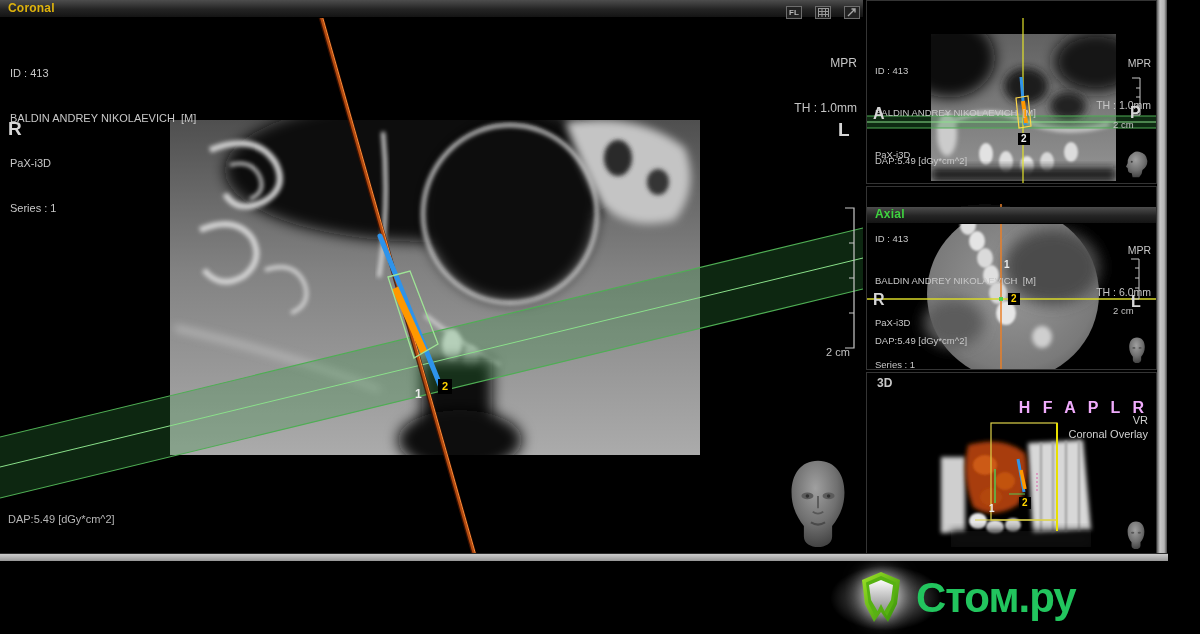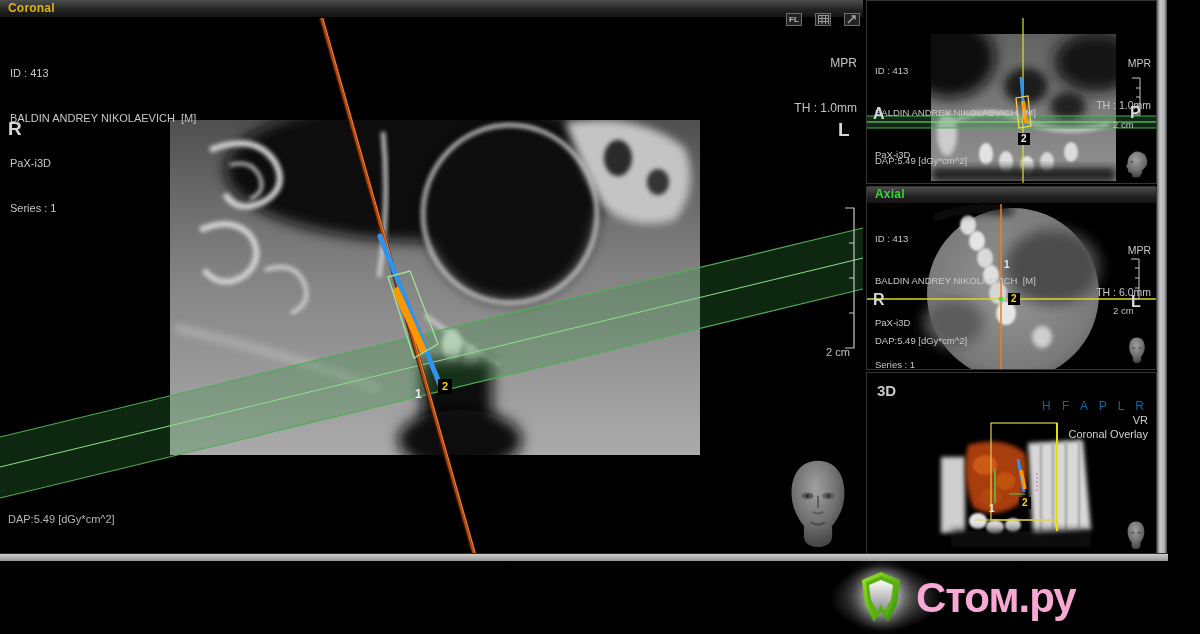--- a/index.html
+++ b/index.html
@@ -12,21 +12,21 @@
   .phead{
     position:absolute;left:0;top:0;right:0;height:17px;
     background:linear-gradient(#4d4d4d,#242424 55%,#141414);
     border-bottom:1px solid #000;z-index:8;
   }
   .ptitle{position:absolute;left:8px;top:1px;font-size:12px;font-weight:bold;letter-spacing:.2px;}
   .t-coronal{color:#dfb30c;}
   .t-sagittal{color:#dd4203;}
   .t-axial{color:#3fd23f;}
   .t-3d{color:#cfcfcf;font-weight:bold;}
-  .hicons{position:absolute;right:3px;top:13px;display:flex;gap:13px;z-index:9;}
+  .hicons{position:absolute;right:3px;top:6px;display:flex;gap:13px;z-index:9;}
   .hicon{
     width:16px;height:13px;background:#222;border:1px solid #6d6d6d;
     color:#b9b9b9;font-size:8px;font-weight:bold;display:flex;
     align-items:center;justify-content:center;box-sizing:border-box;
   }
   .txt{position:absolute;color:#c8c8c8;white-space:pre;z-index:6;}
   .patient{font-size:11px;line-height:15px;}
   .small-patient{font-size:9.5px;line-height:14px;}
   .mode{font-size:12px;line-height:15px;text-align:right;color:#c6c6c6;}
   .small-mode{font-size:10.5px;line-height:14px;}
@@ -58,21 +58,21 @@
     border-top:1px solid #2c2c2c;box-sizing:border-box;z-index:10;
   }
   .footer{position:absolute;left:0;top:561px;width:1200px;height:73px;background:#000;z-index:11;}
   .logo-glow{
     position:absolute;left:828px;top:3px;width:116px;height:68px;
     background:radial-gradient(ellipse at center,rgba(255,255,255,.5),rgba(255,255,255,0) 68%);
   }
   .logo-tooth{position:absolute;left:854px;top:9px;filter:drop-shadow(0 0 9px rgba(255,255,255,.75));}
   .logo-text{
     position:absolute;left:916px;top:13px;font-size:42px;font-weight:bold;
-    color:#f9a8d4;letter-spacing:-1px;text-align:right;
+    color:#22c55e;letter-spacing:-1px;text-align:right;
   }
 </style>
 </head>
 <body>
 
 <svg width="0" height="0" style="position:absolute">
   <defs>
     <filter id="b1" x="-50%" y="-50%" width="200%" height="200%">
         <feGaussianBlur stdDeviation="1"></feGaussianBlur>
       </filter>
@@ -265,21 +265,21 @@
 
   <div class="headicon" style="left:258px;top:150px;">
     <svg width="25" height="28" viewBox="0 0 30 34">
       <path d="M10 2 Q2 7 3 15 L1 19 L3 20.5 L3.5 24 Q4 27 8 27 L9 32 L17 32 Q21 28 21 23 Q27 19 27 12 Q26 3 17 1 Q13 0 10 2 Z" fill="url(#hgrad)"></path>
       <circle cx="8" cy="13" r="1.2" fill="#3a3a3a"></circle>
     </svg>
   </div>
 </div>
 
 <div class="panel small" style="left:866px;top:186px;width:291px;height:184px;">
-  <div class="phead" style="height:16px;">
+  <div class="phead" style="height:16px;margin-top:20px;">
     <span class="ptitle t-axial" style="top:0;">Axial</span>
   </div>
 
   <svg class="ct" style="left:25px;top:14px;" width="230" height="170" viewBox="0 0 230 170">
     <rect width="230" height="170" fill="#000"></rect>
     <circle cx="121" cy="93" r="86" fill="url(#axgrad)"></circle>
     <ellipse cx="160" cy="66" rx="48" ry="38" fill="#4c4c4c" filter="url(#b7)"></ellipse>
     <ellipse cx="62" cy="122" rx="30" ry="24" fill="#5c5c5c" filter="url(#b7)"></ellipse>
     <ellipse cx="76" cy="24" rx="8" ry="10" fill="#dedede" filter="url(#b1)"></ellipse>
     <ellipse cx="85" cy="40" rx="8" ry="10" fill="#e4e4e4" filter="url(#b1)"></ellipse>
@@ -327,21 +327,21 @@
   <div class="headicon" style="left:260px;top:150px;">
     <svg width="20" height="26" viewBox="0 0 34 50">
       <path d="M17 1 C27 1 32 9 32 19 C32 27 29 33 25 38 L25 44 C25 48 21 50 17 50 C13 50 9 48 9 44 L9 38 C5 33 2 27 2 19 C2 9 7 1 17 1 Z" fill="url(#hgrad)"></path>
       <ellipse cx="11" cy="21" rx="3" ry="1.8" fill="#565656"></ellipse>
       <ellipse cx="23" cy="21" rx="3" ry="1.8" fill="#565656"></ellipse>
     </svg>
   </div>
 </div>
 
 <div class="panel small" style="left:866px;top:372px;width:291px;height:182px;">
-  <div class="txt t-3d" style="left:10px;top:9px;font-size:15px;">3D</div>
+  <div class="txt t-3d" style="left:10px;top:3px;font-size:12px;">3D</div>
 
   <svg class="ct" style="left:66px;top:62px;" width="165" height="112" viewBox="0 0 165 112">
     <rect width="165" height="112" fill="#000"></rect>
     <path d="M95 8 L150 5 L158 95 L100 100 Z" fill="#d8d8d8" filter="url(#b2)"></path>
     <path d="M108 8 V98 M120 7 V98 M133 6 V97 M146 6 V96" stroke="#9e9e9e" stroke-width="2" filter="url(#b1)"></path>
     <rect x="8" y="22" width="24" height="76" fill="#cfcfcf" filter="url(#b2)"></rect>
     <path d="M35 10 Q70 0 92 18 Q98 45 85 70 Q60 85 40 72 Q28 40 35 10 Z" fill="#a83c08" filter="url(#b2)"></path>
     <ellipse cx="52" cy="30" rx="12" ry="10" fill="#cc5a14" filter="url(#b1)"></ellipse>
     <ellipse cx="72" cy="46" rx="10" ry="9" fill="#c25210" filter="url(#b1)"></ellipse>
     <ellipse cx="58" cy="62" rx="11" ry="9" fill="#b2460c" filter="url(#b1)"></ellipse>
@@ -355,21 +355,21 @@
     <rect x="124" y="50" width="66" height="97" fill="none" stroke="#ded24a" stroke-width="1.2"></rect>
     <line x1="190" y1="50" x2="190" y2="158" stroke="#e8e000" stroke-width="2"></line>
     <line x1="108" y1="147" x2="190" y2="147" stroke="#ded24a" stroke-width="1.2"></line>
     <line x1="128" y1="96" x2="128" y2="130" stroke="#53c853" stroke-width="1.5"></line>
     <line x1="142" y1="121" x2="158" y2="121" stroke="#53c853" stroke-width="1"></line>
     <line x1="151" y1="86" x2="157" y2="119" stroke="#2e93ea" stroke-width="3"></line>
     <line x1="154" y1="97" x2="158" y2="116" stroke="#ff9800" stroke-width="3.5"></line>
     <line x1="170" y1="100" x2="170" y2="118" stroke="#d863a8" stroke-width="1" stroke-dasharray="2,2"></line>
   </svg>
 
-  <div class="txt" style="right:8px;top:26px;font-size:12px;letter-spacing:4px;color:#0369a1;">H F A P L R</div>
+  <div class="txt" style="right:8px;top:26px;font-size:16px;letter-spacing:4px;color:#f0abfc;font-weight:bold;">H F A P L R</div>
   <div class="txt" style="right:8px;top:41px;font-size:11px;color:#cfcfcf;">VR</div>
   <div class="txt" style="right:8px;top:55px;font-size:11px;color:#cfcfcf;">Coronal Overlay</div>
 
   <div class="marker1 sm" style="left:122px;top:130px;">1</div>
   <div class="mbox sm" style="left:152px;top:124px;">2</div>
 
   <div class="headicon" style="left:258px;top:148px;">
     <svg width="22" height="28" viewBox="0 0 34 50">
       <path d="M17 1 C27 1 32 9 32 19 C32 27 29 33 25 38 L25 44 C25 48 21 50 17 50 C13 50 9 48 9 44 L9 38 C5 33 2 27 2 19 C2 9 7 1 17 1 Z" fill="url(#hgrad)"></path>
       <ellipse cx="11" cy="21" rx="3" ry="1.8" fill="#565656"></ellipse>

